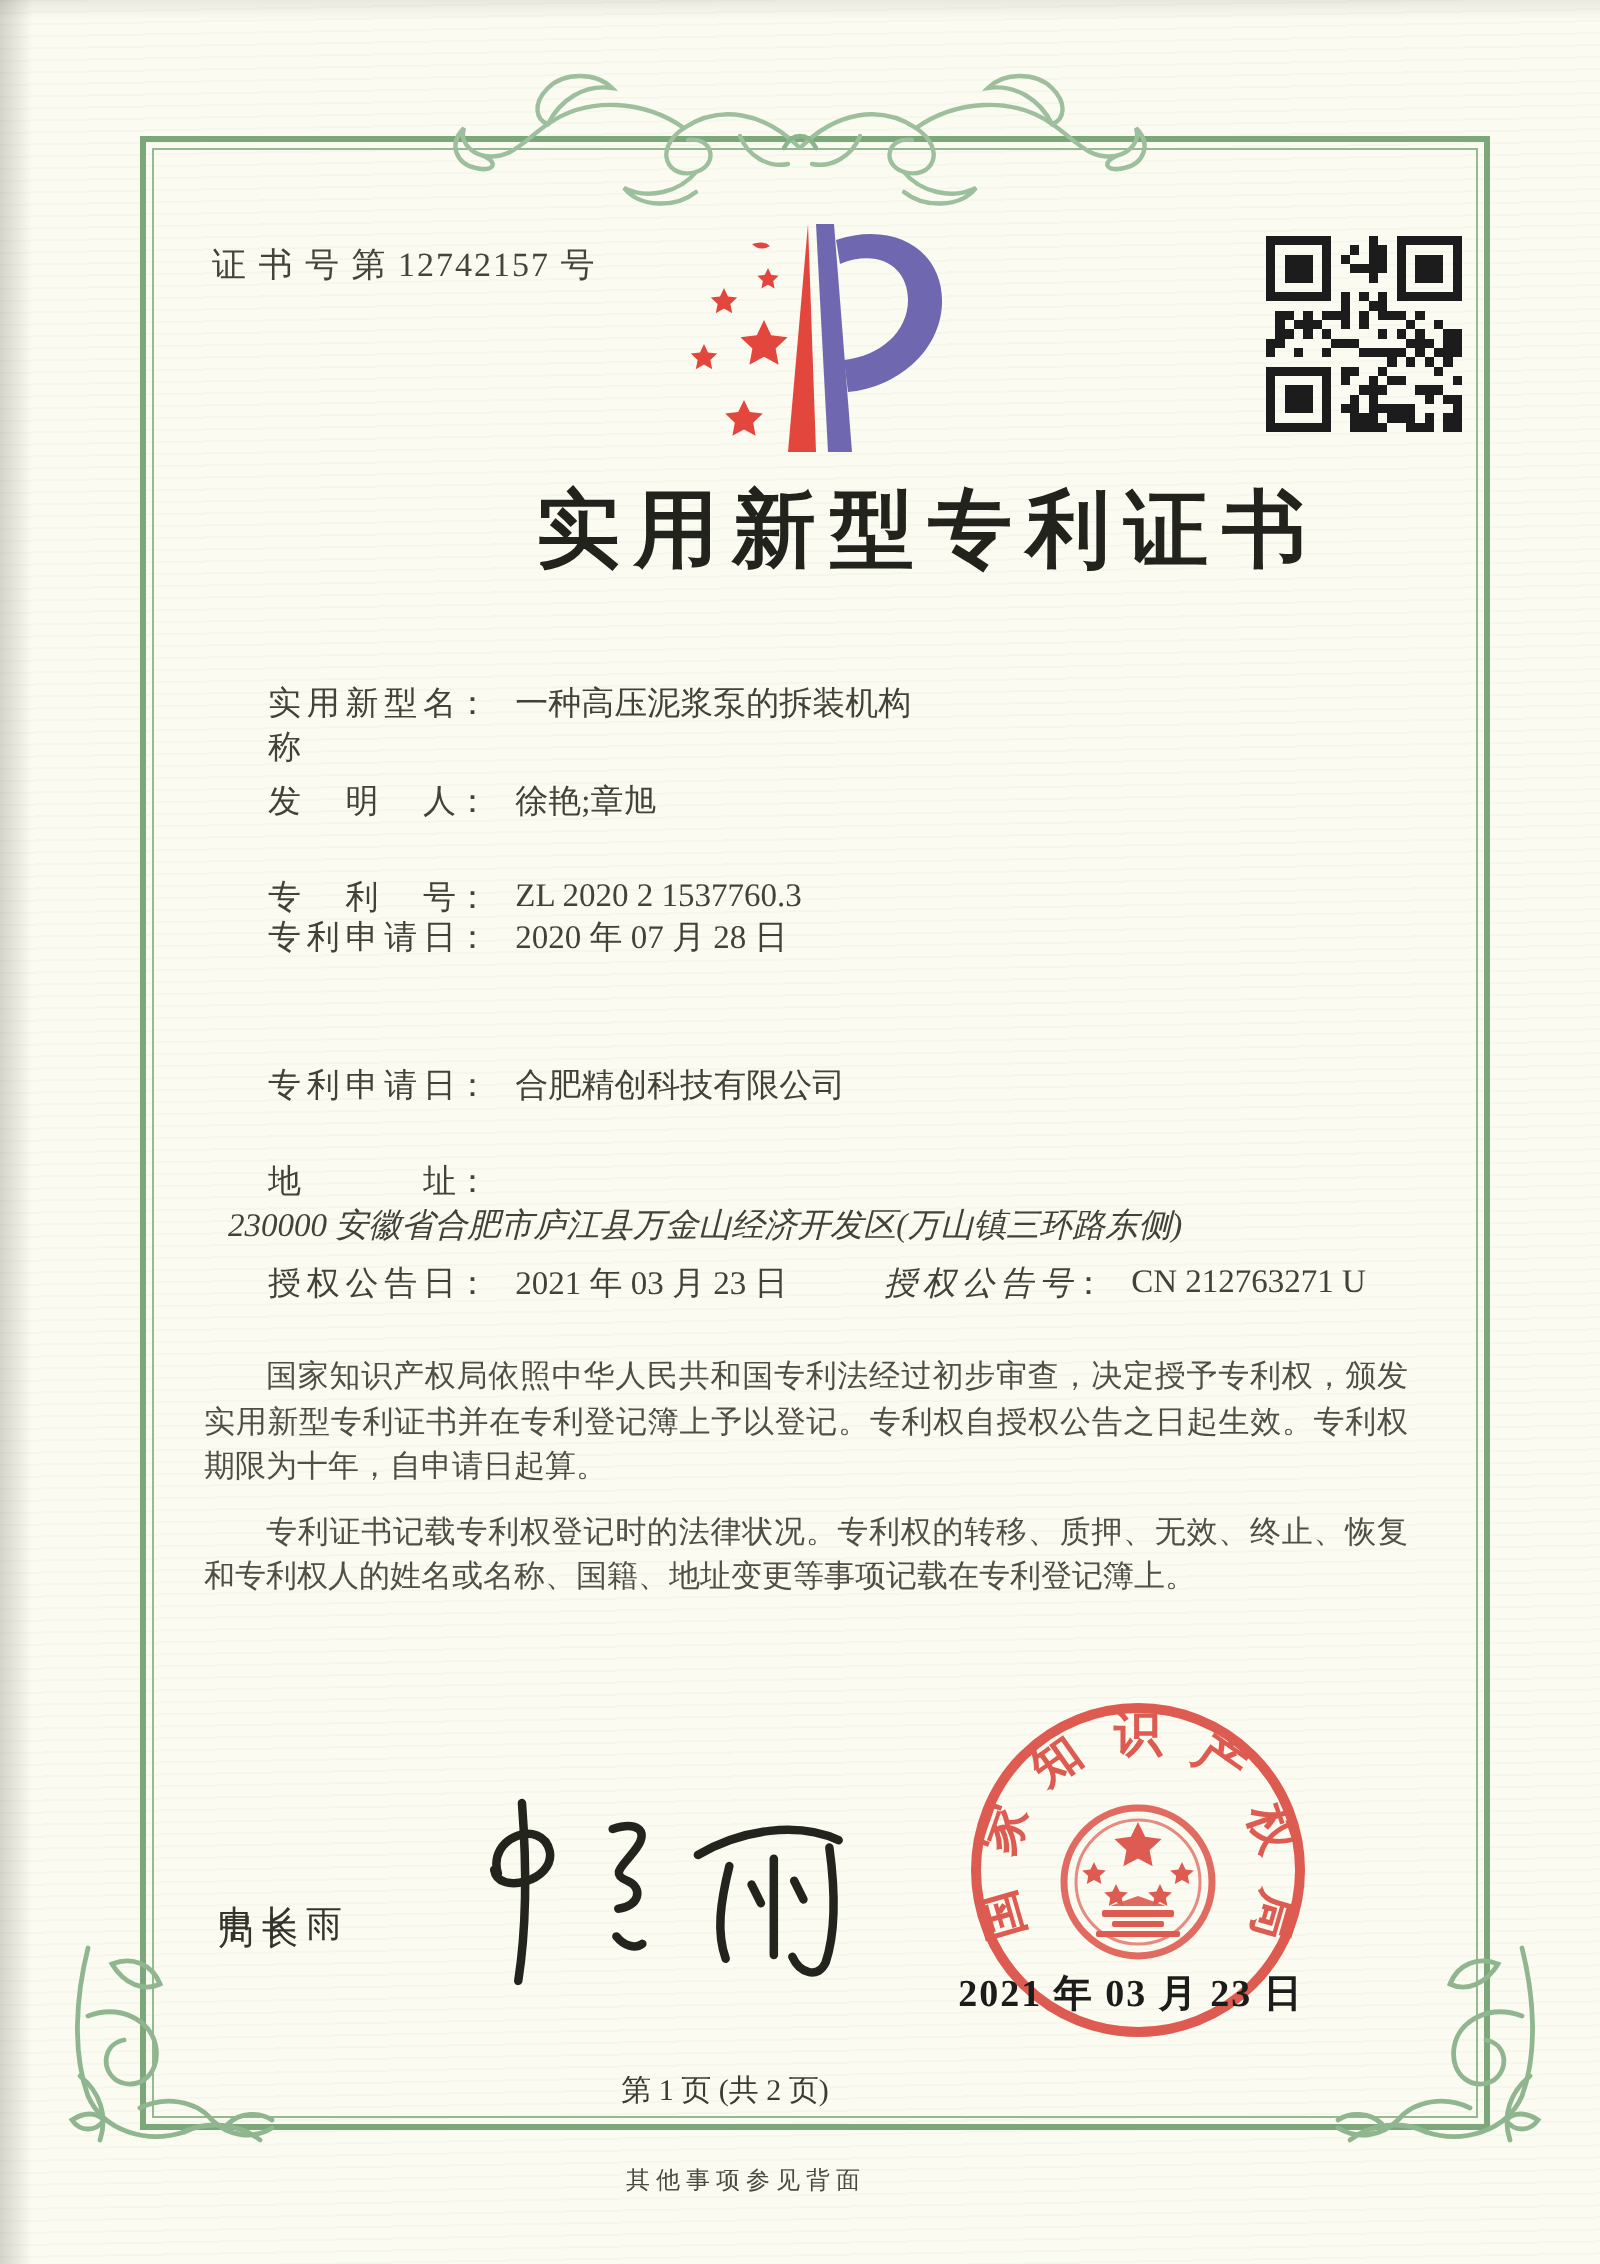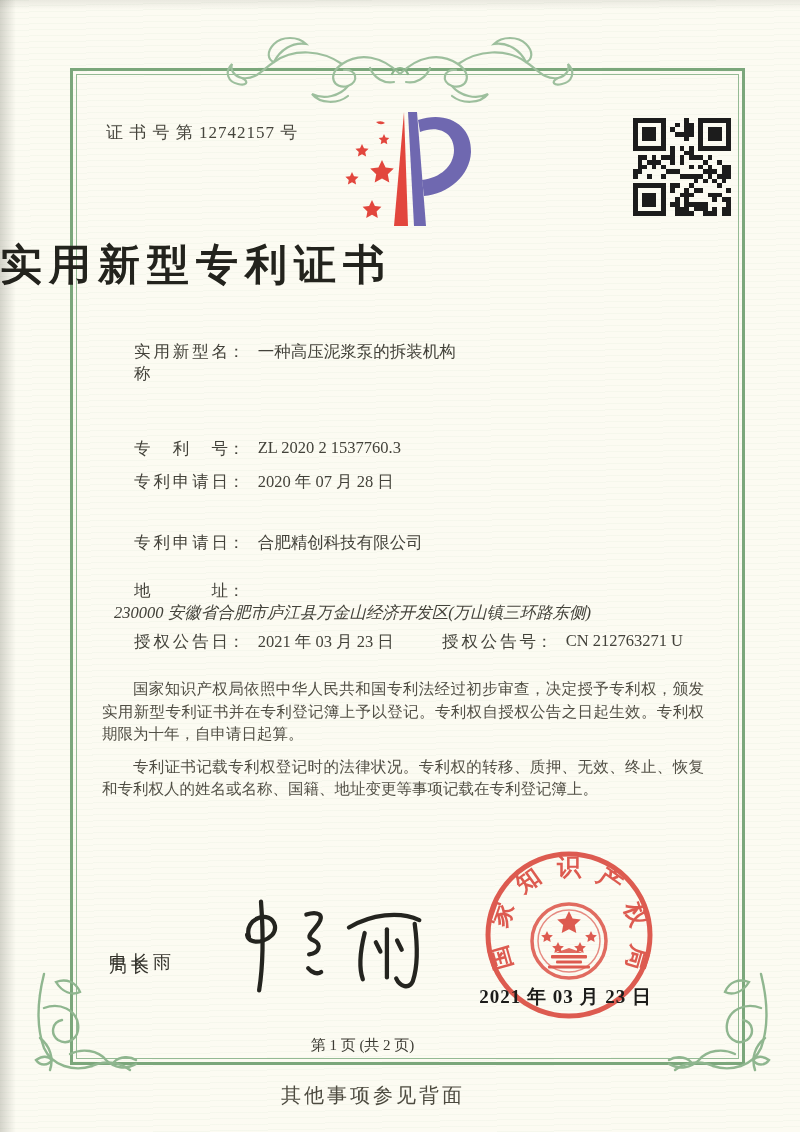--- a/index.html
+++ b/index.html
@@ -26,49 +26,49 @@
 
   .ornament{position:absolute;pointer-events:none;}
   .flourish-top{left:222px;top:28px;}
   .flourish-bl{left:30px;top:968px;}
   .flourish-br{left:660px;top:968px;transform:scaleX(-1);}
 
   .cert-no{position:absolute;left:106px;top:121px;font-size:17px;letter-spacing:1px;color:#45443c;}
   .logo{position:absolute;left:332px;top:108px;}
   .qr{position:absolute;left:633px;top:118px;width:98px;height:98px;}
 
-  .title{position:absolute;left:0;top:237px;width:660px;text-align:left;
+  .title{position:absolute;left:0;top:237px;width:660px;text-align:right;
     font-size:42px;font-weight:600;letter-spacing:7px;color:#23231d;}
 
   .frow{position:absolute;left:105px;width:600px;font-size:16.5px;color:#43423a;}
   .flabel{display:inline-block;width:94px;text-align:justify;text-align-last:justify;vertical-align:top;margin-left:29px;}
   .fcolon{display:inline-block;vertical-align:top;}
   .fvalue{display:inline-block;margin-left:9px;vertical-align:top;}
   .frow-addr .fvalue{width:484px;line-height:22px;font-style:italic;}
   .grant-pair2{position:absolute;left:308px;top:0;white-space:nowrap;}
-  .grant-pair2 .flabel{width:94px;}
+  .grant-pair2 .flabel{width:94px;font-style:italic;}
 
   .paras{position:absolute;left:92px;top:668px;width:622px;font-size:15.5px;
     line-height:22.5px;color:#514f45;}
   .paras p{margin:10px;text-indent:2em;text-align:justify;}
 
   .officer-title{position:absolute;left:109px;top:918px;font-size:18px;letter-spacing:4px;color:#34332c;margin-top:36px;}
   .officer-name{position:absolute;left:109px;top:950px;font-size:18px;letter-spacing:4px;color:#34332c;}
   .signature{position:absolute;left:232px;top:896px;}
 
   .seal{position:absolute;left:483px;top:849px;}
   .seal-ch{font-size:24px;font-weight:600;fill:#d9453a;text-anchor:middle;
     font-family:"Liberation Serif","DejaVu Serif",serif;}
   .seal-date{position:absolute;left:463px;top:984px;width:205px;text-align:center;
     font-size:19px;font-weight:600;color:#1c1c1a;letter-spacing:1px;}
 
   .page-info{position:absolute;left:0;top:1036px;width:725px;text-align:center;
     font-size:15px;color:#3c3b33;}
   .back-note{position:absolute;left:0;top:1082px;width:746px;text-align:center;
-    font-size:20px;letter-spacing:3px;color:#4c4a3f;}
+    font-size:12px;letter-spacing:3px;color:#4c4a3f;}
 </style>
 </head>
 <body>
 
 <div class="page">
 
   <div class="scan-edge-left"></div>
   <div class="scan-edge-right"></div>
   <div class="scan-edge-top"></div>
 
@@ -361,25 +361,29 @@
       <rect x="19" y="20" width="1" height="1" fill="#1c1c1c"></rect>
       <rect x="20" y="20" width="1" height="1" fill="#1c1c1c"></rect>
     </svg>
 
   <div class="title">实用新型专利证书</div>
 
   <div class="frow" style="top:341px">
     <span class="flabel">实用新型名称</span><span class="fcolon">：</span>
     <span class="fvalue">一种高压泥浆泵的拆装机构</span>
   </div>
+  <div class="frow" style="top:390px">
+    <span class="flabel">发明人</span><span class="fcolon">：</span>
+    <span class="fvalue">徐艳;章旭</span>
+  </div>
   <div class="frow" style="top:438px">
     <span class="flabel">专利号</span><span class="fcolon">：</span>
     <span class="fvalue">ZL 2020 2 1537760.3</span>
   </div>
-  <div class="frow" style="top:471px">
+  <div class="frow" style="top:458px">
     <span class="flabel">专利申请日</span><span class="fcolon">：</span>
     <span class="fvalue">2020 年 07 月 28 日</span>
   </div>
   <div class="frow" style="top:532px">
     <span class="flabel">专利申请日</span><span class="fcolon">：</span>
     <span class="fvalue">合肥精创科技有限公司</span>
   </div>
   <div class="frow frow-addr" style="top:580px">
     <span class="flabel">地址</span><span class="fcolon">：</span>
     <span class="fvalue">230000 安徽省合肥市庐江县万金山经济开发区(万山镇三环路东侧)</span>

